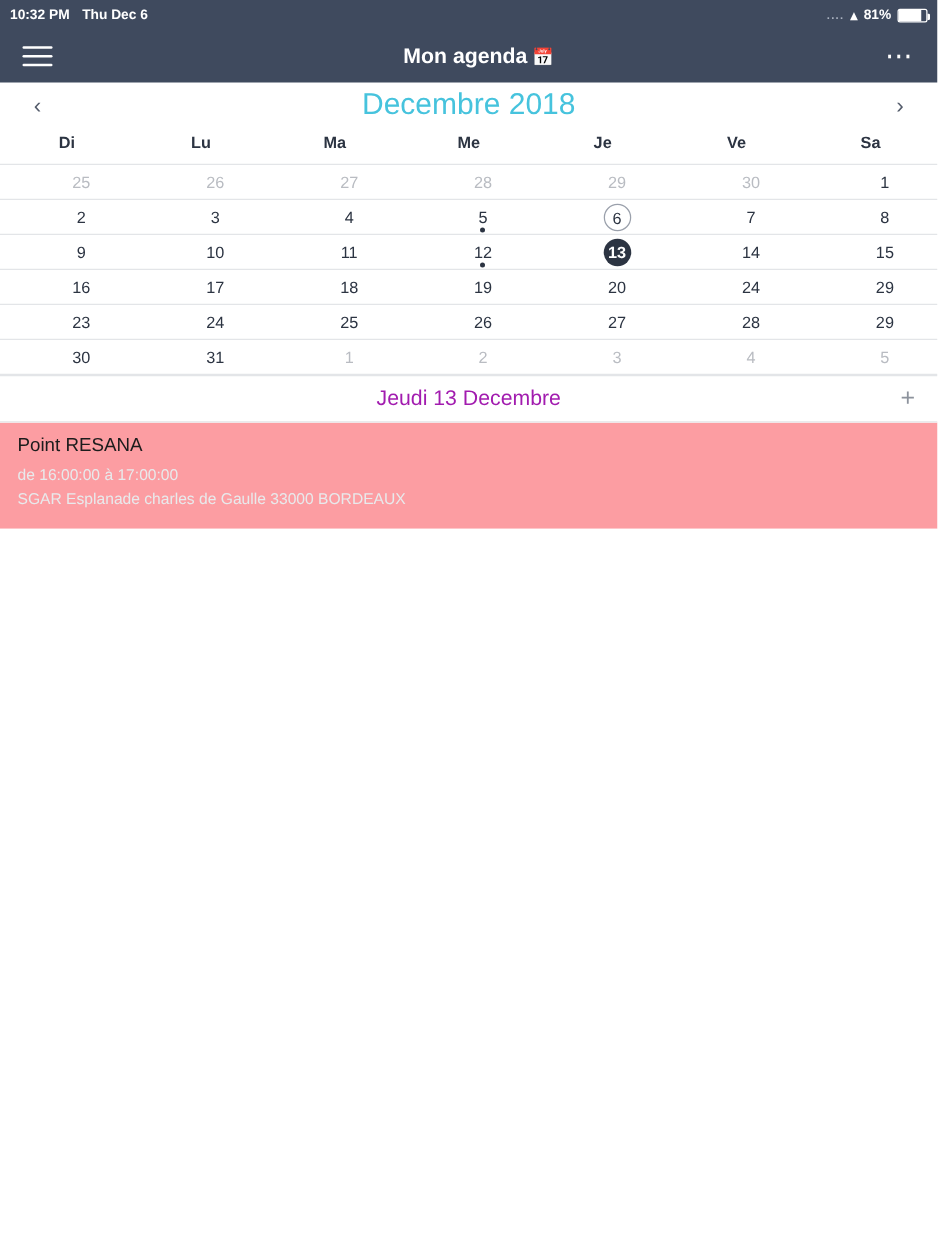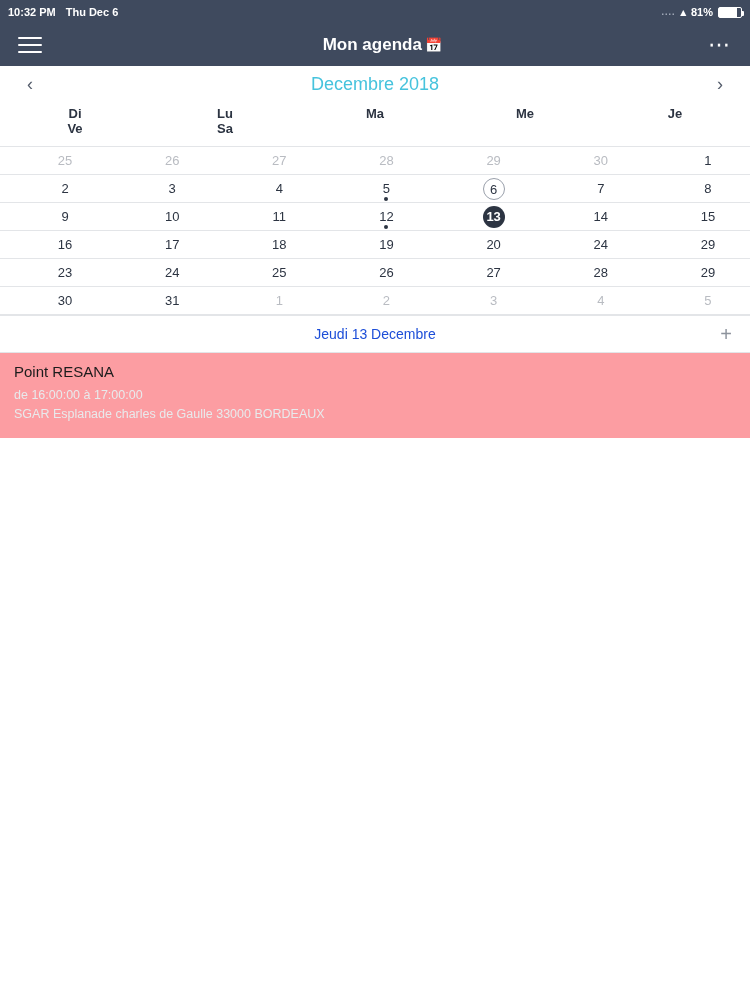--- a/index.html
+++ b/index.html
@@ -107,27 +107,27 @@
     color: #545c6b;
     font-size: 18px;
     width: 24px;
     text-align: center;
     cursor: pointer;
   }
   .month-label {
     flex: 1;
     text-align: center;
     color: #46c3dd;
-    font-size: 18px;
+    font-size: 24px;
   }
 
   
   .weekdays {
     display: grid;
-    grid-template-columns: repeat(5, 1fr);
+    grid-template-columns: repeat(7, 1fr);
     padding: 4px 0 10px 0;
   }
   .weekdays div {
     text-align: center;
     font-size: 13px;
     font-weight: bold;
     color: #2c3442;
   }
 
   
@@ -184,22 +184,22 @@
     align-items: center;
     border-top: 1px solid #e3e5e8;
     border-bottom: 1px solid #e3e5e8;
     padding: 0 18px;
     background: #ffffff;
     position: relative;
   }
   .selected-bar .label {
     flex: 1;
     text-align: center;
-    color: #1d4ed8;
-    font-size: 14px;
+    color: #a21caf;
+    font-size: 17px;
   }
   .add-btn {
     position: absolute;
     right: 18px;
     color: #8d939d;
     font-size: 20px;
     line-height: 20px;
     cursor: pointer;
   }
 

